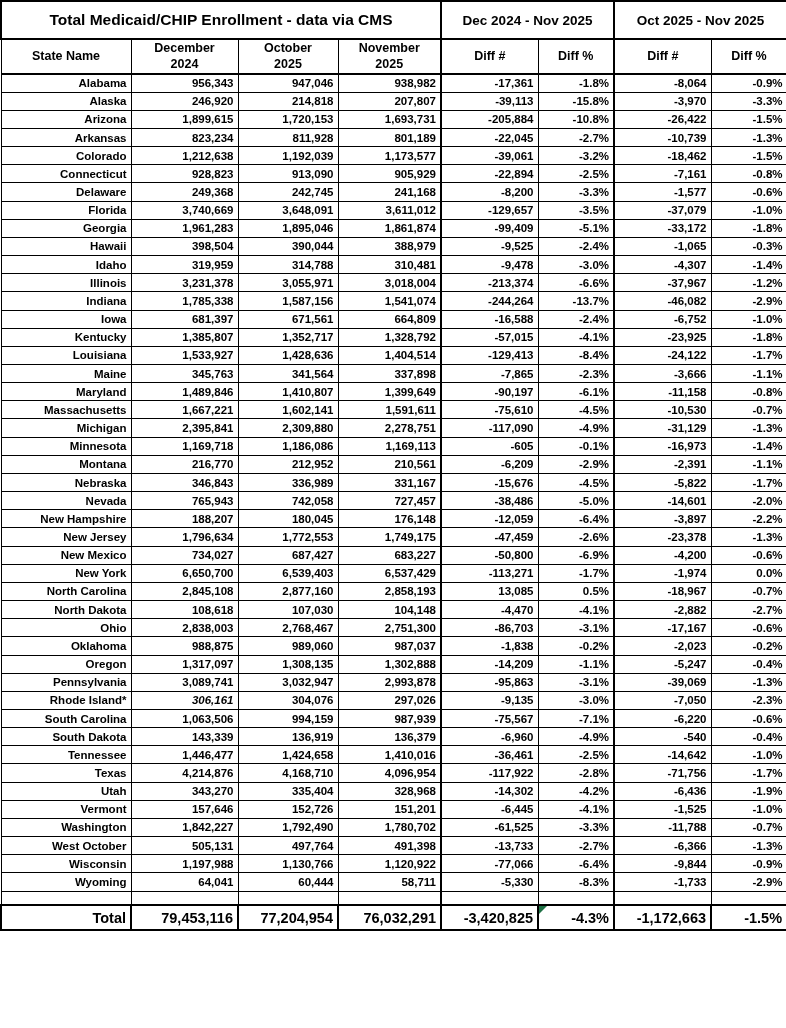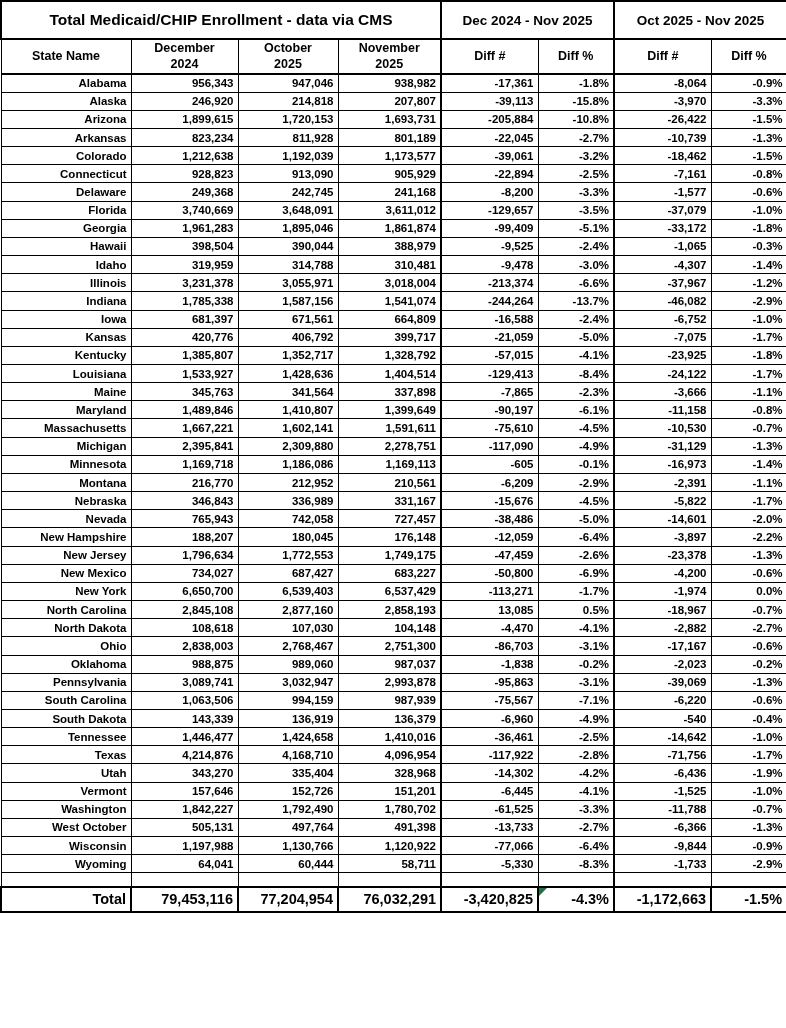--- a/index.html
+++ b/index.html
@@ -234,30 +234,20 @@
         <td>Iowa</td>
         <td>681,397</td>
         <td>671,561</td>
         <td>664,809</td>
         <td class="thick-left">-16,588</td>
         <td>-2.4%</td>
         <td class="thick-left">-6,752</td>
         <td>-1.0%</td>
       </tr>
       <tr class="data-row">
-        <td>Kansas</td>
-        <td>420,776</td>
-        <td>406,792</td>
-        <td>399,717</td>
-        <td class="thick-left">-21,059</td>
-        <td>-5.0%</td>
-        <td class="thick-left">-7,075</td>
-        <td>-1.7%</td>
-      </tr>
-      <tr class="data-row">
         <td>Kentucky</td>
         <td>1,385,807</td>
         <td>1,352,717</td>
         <td>1,328,792</td>
         <td class="thick-left">-57,015</td>
         <td>-4.1%</td>
         <td class="thick-left">-23,925</td>
         <td>-1.8%</td>
       </tr>
       <tr class="data-row">
@@ -424,28 +414,48 @@
         <td>Oklahoma</td>
         <td>988,875</td>
         <td>989,060</td>
         <td>987,037</td>
         <td class="thick-left">-1,838</td>
         <td>-0.2%</td>
         <td class="thick-left">-2,023</td>
         <td>-0.2%</td>
       </tr>
       <tr class="data-row">
+        <td>Oregon</td>
+        <td>1,317,097</td>
+        <td>1,308,135</td>
+        <td>1,302,888</td>
+        <td class="thick-left">-14,209</td>
+        <td>-1.1%</td>
+        <td class="thick-left">-5,247</td>
+        <td>-0.4%</td>
+      </tr>
+      <tr class="data-row">
         <td>Pennsylvania</td>
         <td>3,089,741</td>
         <td>3,032,947</td>
         <td>2,993,878</td>
         <td class="thick-left">-95,863</td>
         <td>-3.1%</td>
         <td class="thick-left">-39,069</td>
         <td>-1.3%</td>
+      </tr>
+      <tr class="data-row">
+        <td>Rhode Island*</td>
+        <td class="italic">306,161</td>
+        <td>304,076</td>
+        <td>297,026</td>
+        <td class="thick-left">-9,135</td>
+        <td>-3.0%</td>
+        <td class="thick-left">-7,050</td>
+        <td>-2.3%</td>
       </tr>
       <tr class="data-row">
         <td>South Carolina</td>
         <td>1,063,506</td>
         <td>994,159</td>
         <td>987,939</td>
         <td class="thick-left">-75,567</td>
         <td>-7.1%</td>
         <td class="thick-left">-6,220</td>
         <td>-0.6%</td>

